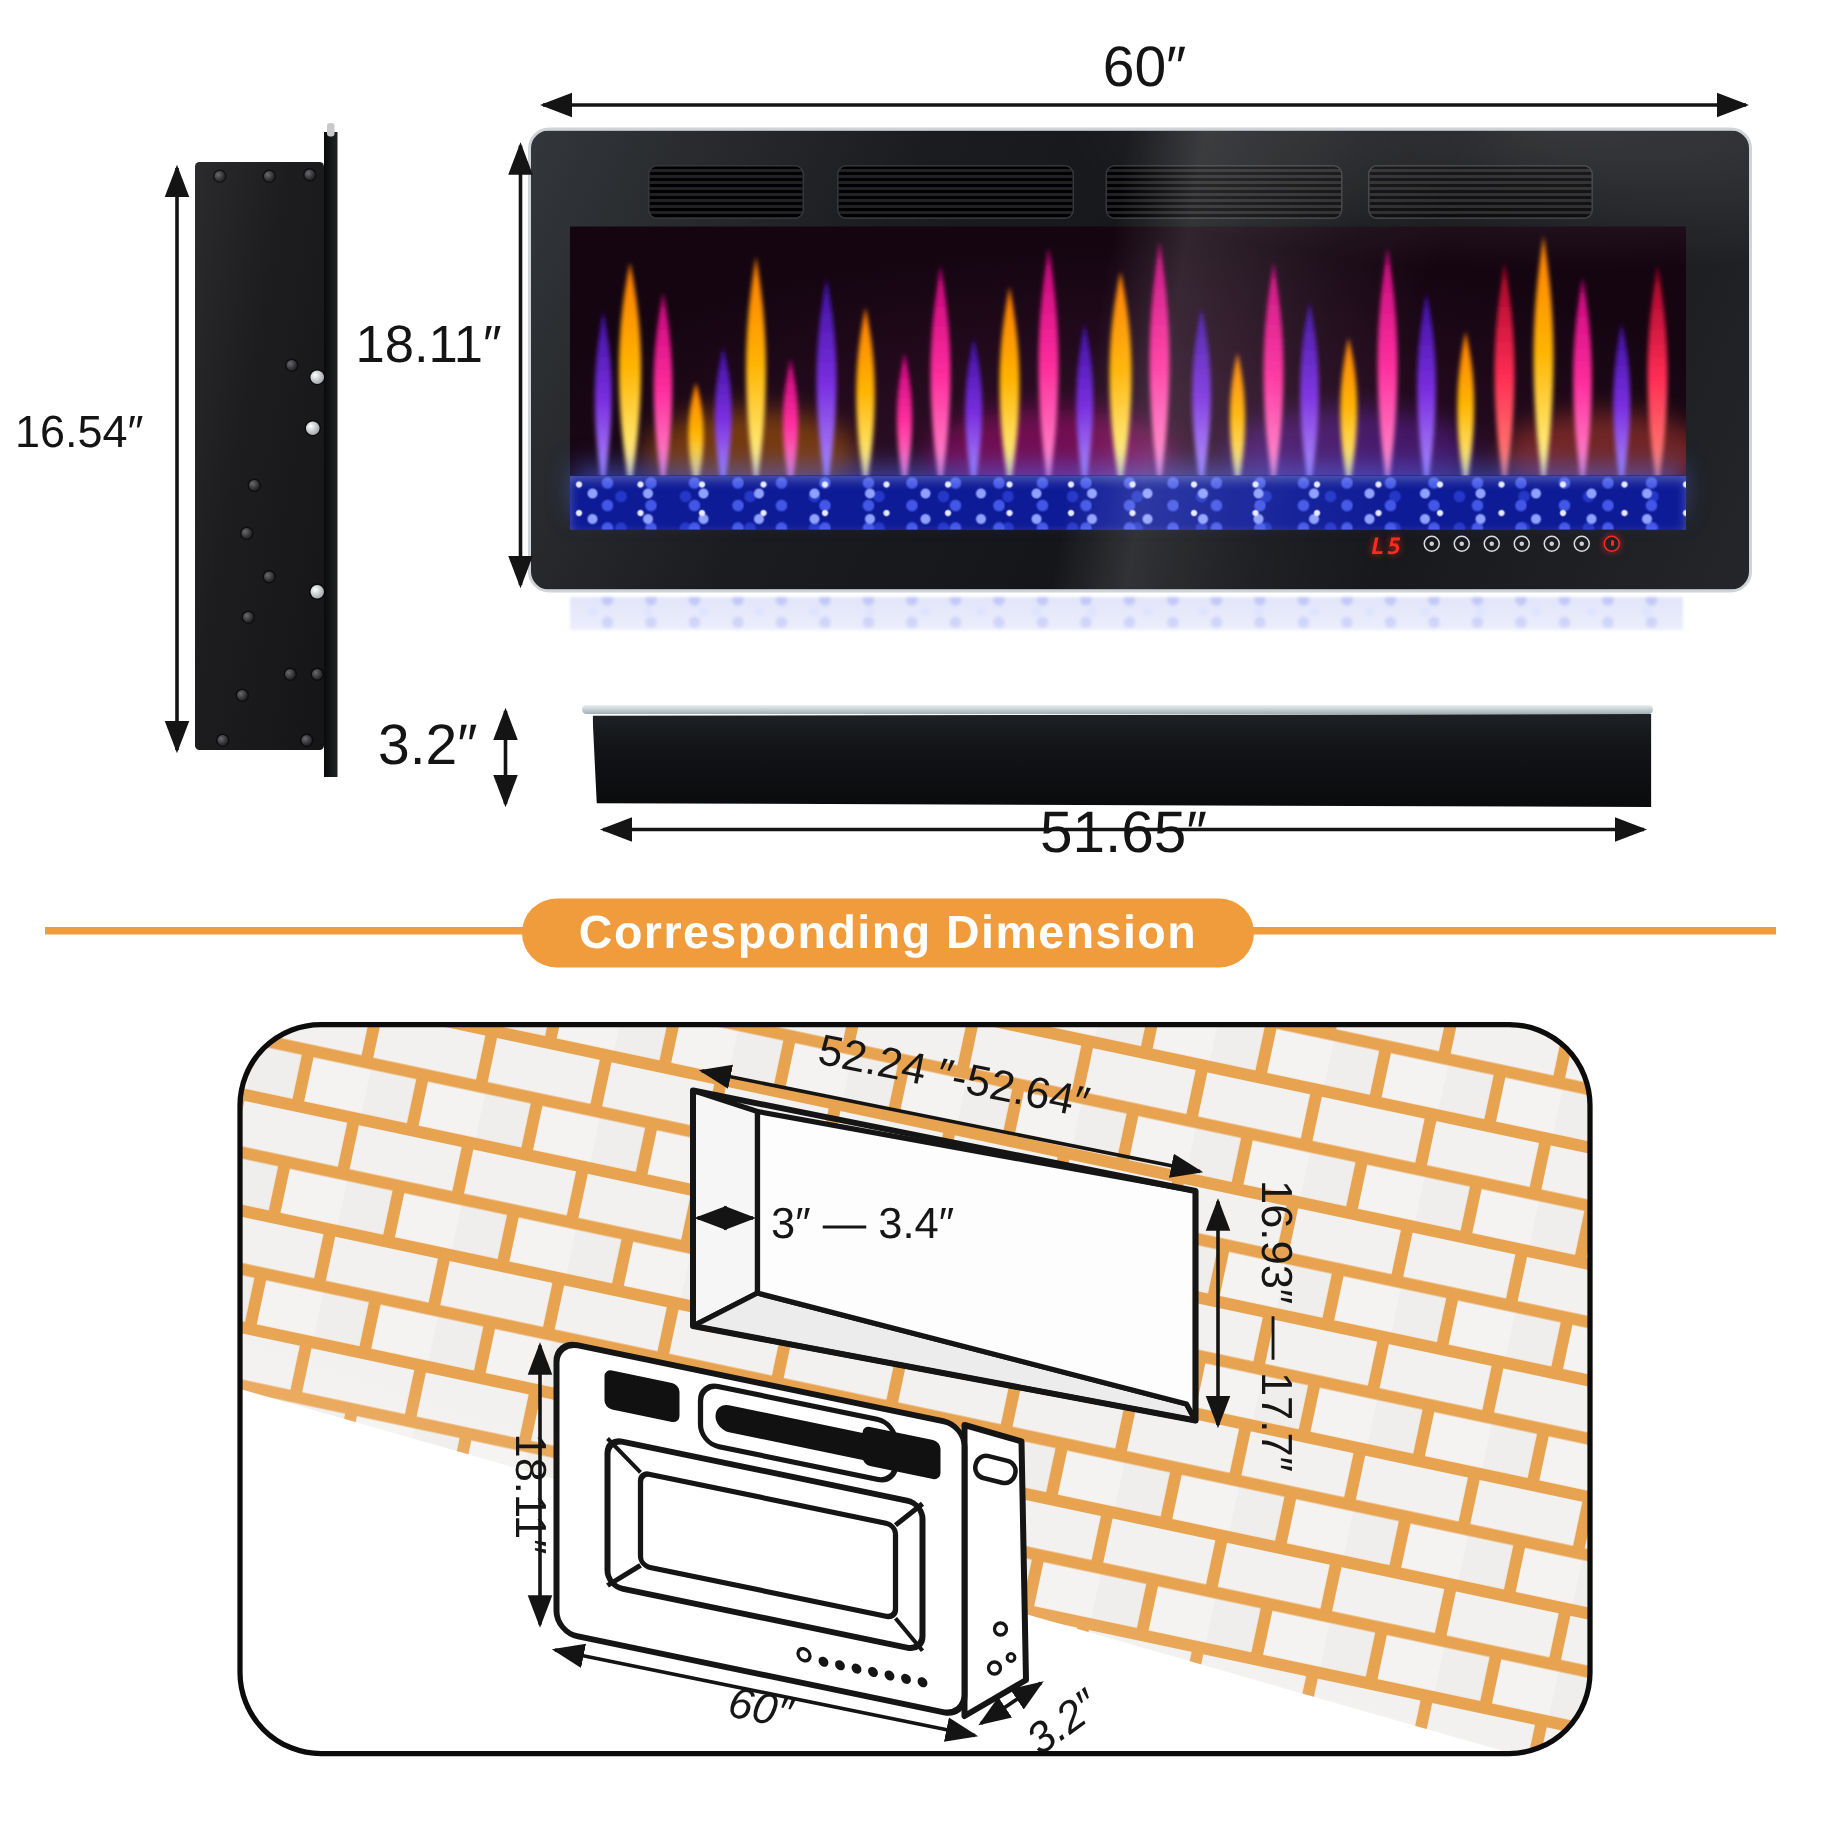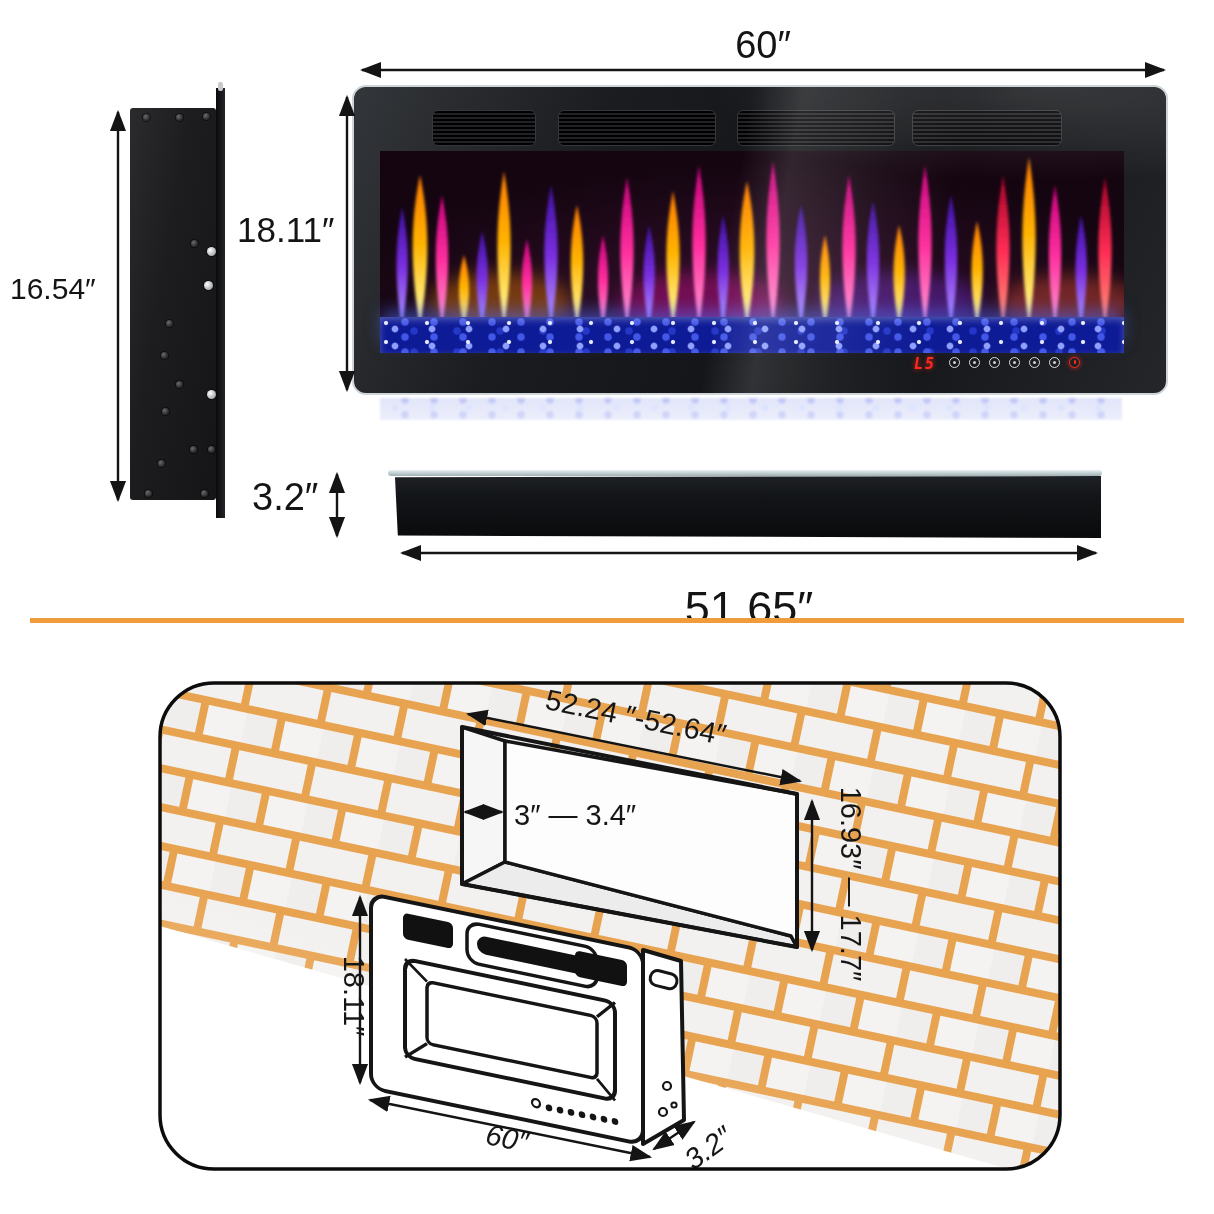--- a/index.html
+++ b/index.html
@@ -4,21 +4,21 @@
 <style>
   html,body{margin:0;padding:0;background:#fff;}
   .canvas{position:relative;width:1214px;height:1214px;background:#fff;overflow:hidden;
           font-family:"Liberation Sans",sans-serif;color:#161616;}
   
   .dim{position:absolute;font-weight:500;white-space:nowrap;color:#141414;}
   .lbl-60top{left:763px;top:24px;font-size:38px;transform:translateX(-50%);}
   .lbl-1811{left:237px;top:210px;font-size:35px;}
   .lbl-1654{left:10px;top:272px;font-size:30px;}
   .lbl-32{left:252px;top:476px;font-size:38px;}
-  .lbl-5165{left:749px;top:582px;font-size:45px;transform:translateX(-50%);}
+  .lbl-5165{left:749px;top:534px;font-size:39px;transform:translateX(-50%);}
   
   .side-panel{position:absolute;left:130px;top:108px;width:86px;height:392px;border-radius:3px;
               background:linear-gradient(100deg,#2b2b2e 0%,#1d1d20 40%,#151517 100%);}
   .side-flange{position:absolute;left:216px;top:88px;width:9px;height:430px;
                background:linear-gradient(90deg,#0a0a0c,#232427);}
   .side-flange-tip{position:absolute;left:218px;top:82px;width:5px;height:9px;border-radius:2px;background:#c9c9cc;}
   .scr{position:absolute;width:7px;height:7px;border-radius:50%;
        background:radial-gradient(circle at 35% 35%,#6a6a6e,#2e2e31 60%,#151517);box-shadow:0 0 0 1px rgba(0,0,0,.5);}
   .scr.lt{width:9px;height:9px;background:radial-gradient(circle at 35% 35%,#ffffff,#b9bcc0 55%,#85898d);}
   
@@ -193,20 +193,21 @@
   <div class="base-lip"></div>
   <div class="base-slab"></div>
 
   <div class="dim lbl-60top">60″</div>
   <div class="dim lbl-1811">18.11″</div>
   <div class="dim lbl-1654">16.54″</div>
   <div class="dim lbl-32">3.2″</div>
   <div class="dim lbl-5165">51.65″</div>
 
   <div class="banner-line" style="background:#f09c3c"></div>
+  <div class="banner-pill" style="background:#f09c3c">Corresponding Dimension</div>
 
   <svg class="overlay" viewBox="0 0 1214 1214">
     <defs>
       <marker id="ah" viewBox="0 0 10 10" refX="9" refY="5" markerWidth="9" markerHeight="9" orient="auto-start-reverse">
         <path d="M0 1.2 L10 5 L0 8.8 Z" fill="#141414"></path>
       </marker>
       <pattern id="brick" width="78" height="76" patternUnits="userSpaceOnUse" patternTransform="rotate(12)">
         <rect width="78" height="76" fill="#e8a351"></rect>
         <rect x="0" y="0" width="70" height="30" fill="#f2f1ef"></rect>
         <rect x="39" y="38" width="70" height="30" fill="#f4f3f1"></rect>

